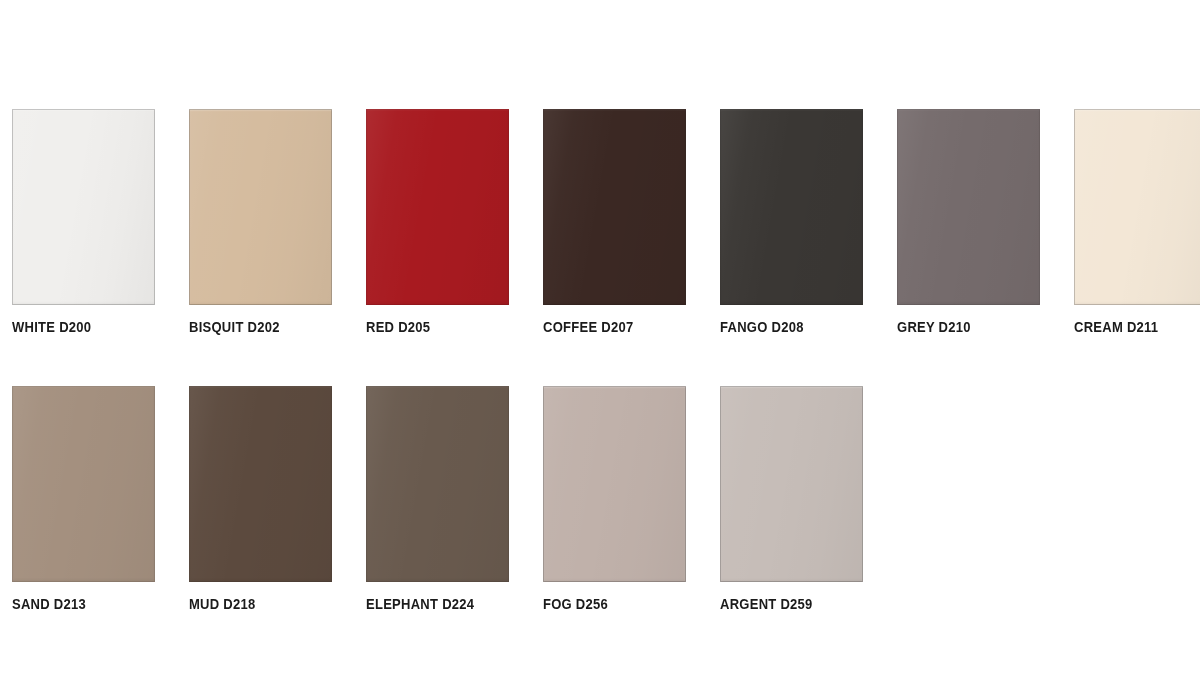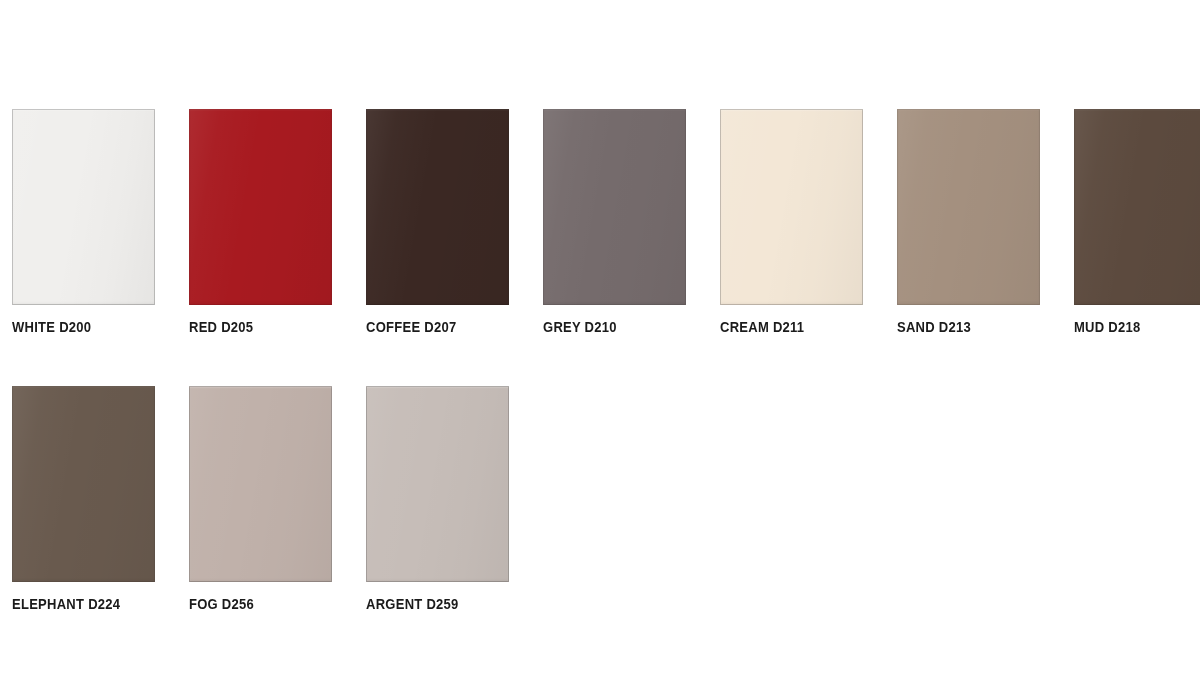--- a/index.html
+++ b/index.html
@@ -96,26 +96,34 @@
 </head>
 <body style="background: rgb(255, 255, 255);">
 
 <div id="palette-root">
   <div class="swatch-grid">
       <div class="swatch-cell">
         <div class="swatch-chip is-light" style="background: rgb(240, 239, 237);"></div>
         <div class="swatch-label">WHITE D200</div>
       </div>
       <div class="swatch-cell">
+        <div class="swatch-chip is-light" style="background: rgb(213, 188, 159);"></div>
+        <div class="swatch-label">BISQUIT D202</div>
+      </div>
+      <div class="swatch-cell">
         <div class="swatch-chip" style="background: rgb(168, 26, 32);"></div>
         <div class="swatch-label">RED D205</div>
       </div>
       <div class="swatch-cell">
         <div class="swatch-chip" style="background: rgb(59, 40, 35);"></div>
         <div class="swatch-label">COFFEE D207</div>
+      </div>
+      <div class="swatch-cell">
+        <div class="swatch-chip" style="background: rgb(58, 55, 52);"></div>
+        <div class="swatch-label">FANGO D208</div>
       </div>
       <div class="swatch-cell">
         <div class="swatch-chip" style="background: rgb(117, 107, 108);"></div>
         <div class="swatch-label">GREY D210</div>
       </div>
       <div class="swatch-cell">
         <div class="swatch-chip is-light" style="background: rgb(243, 231, 214);"></div>
         <div class="swatch-label">CREAM D211</div>
       </div>
       <div class="swatch-cell">

